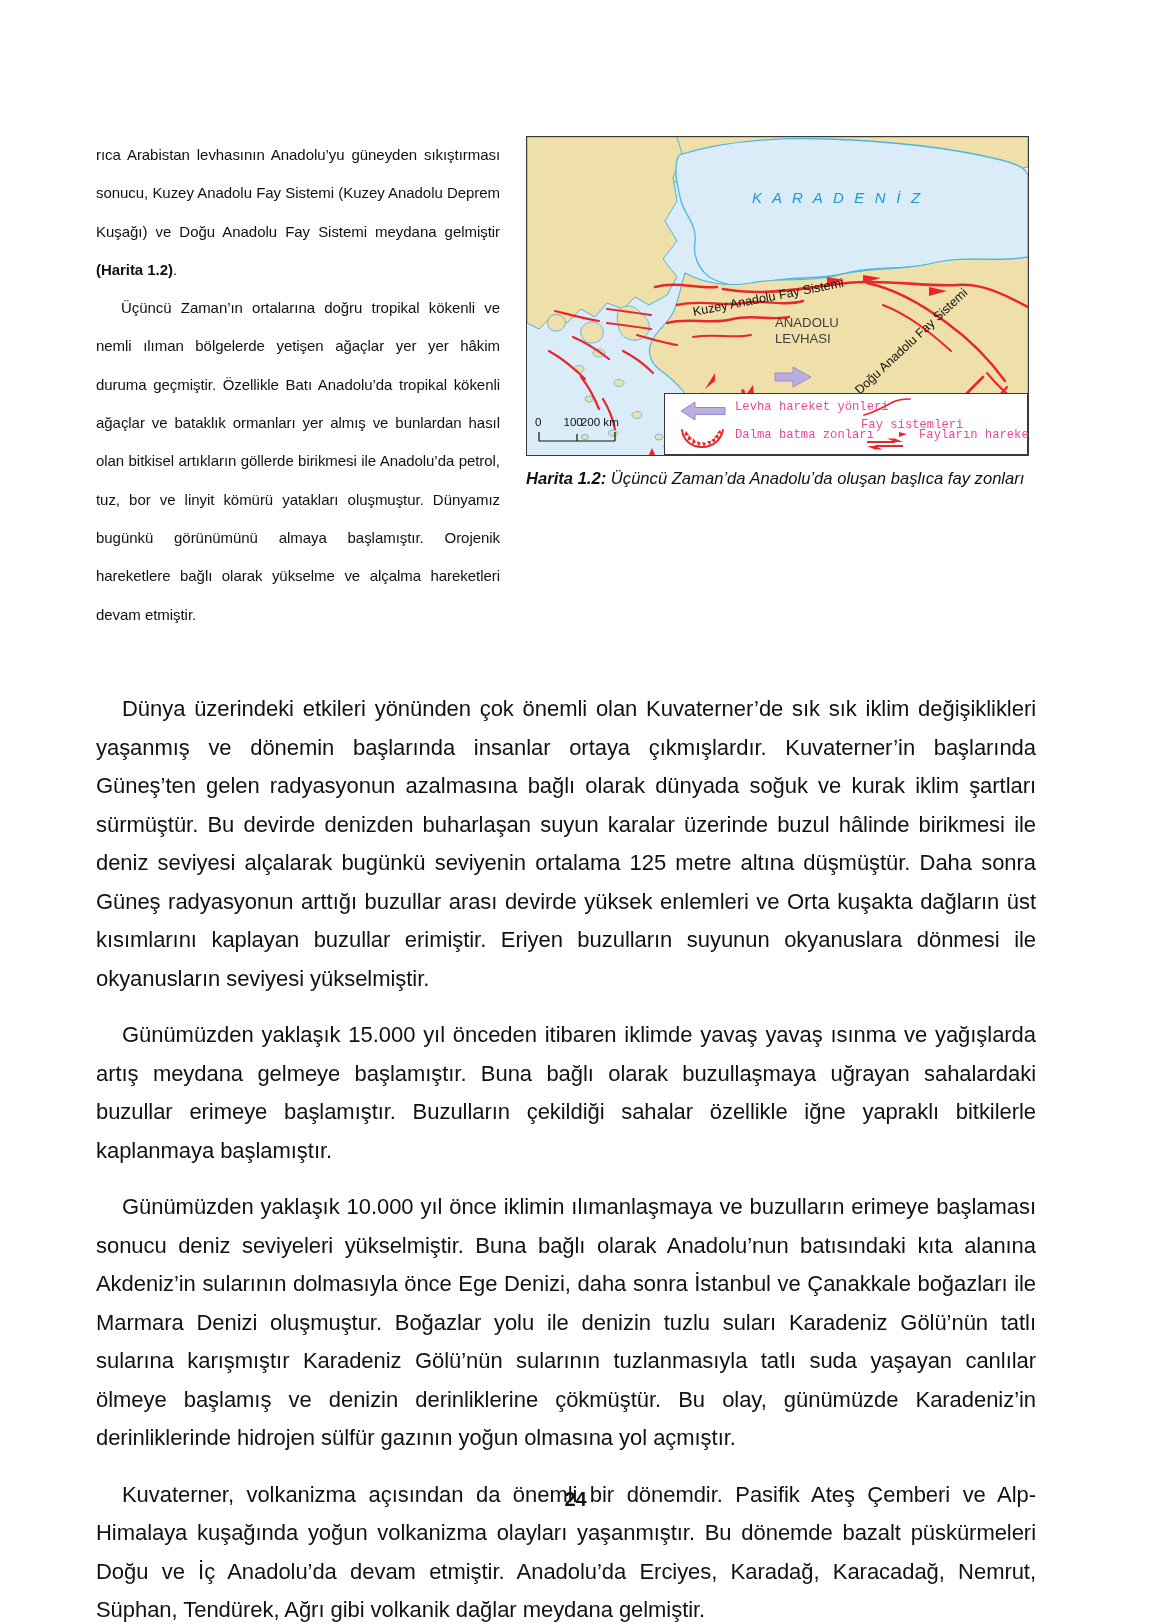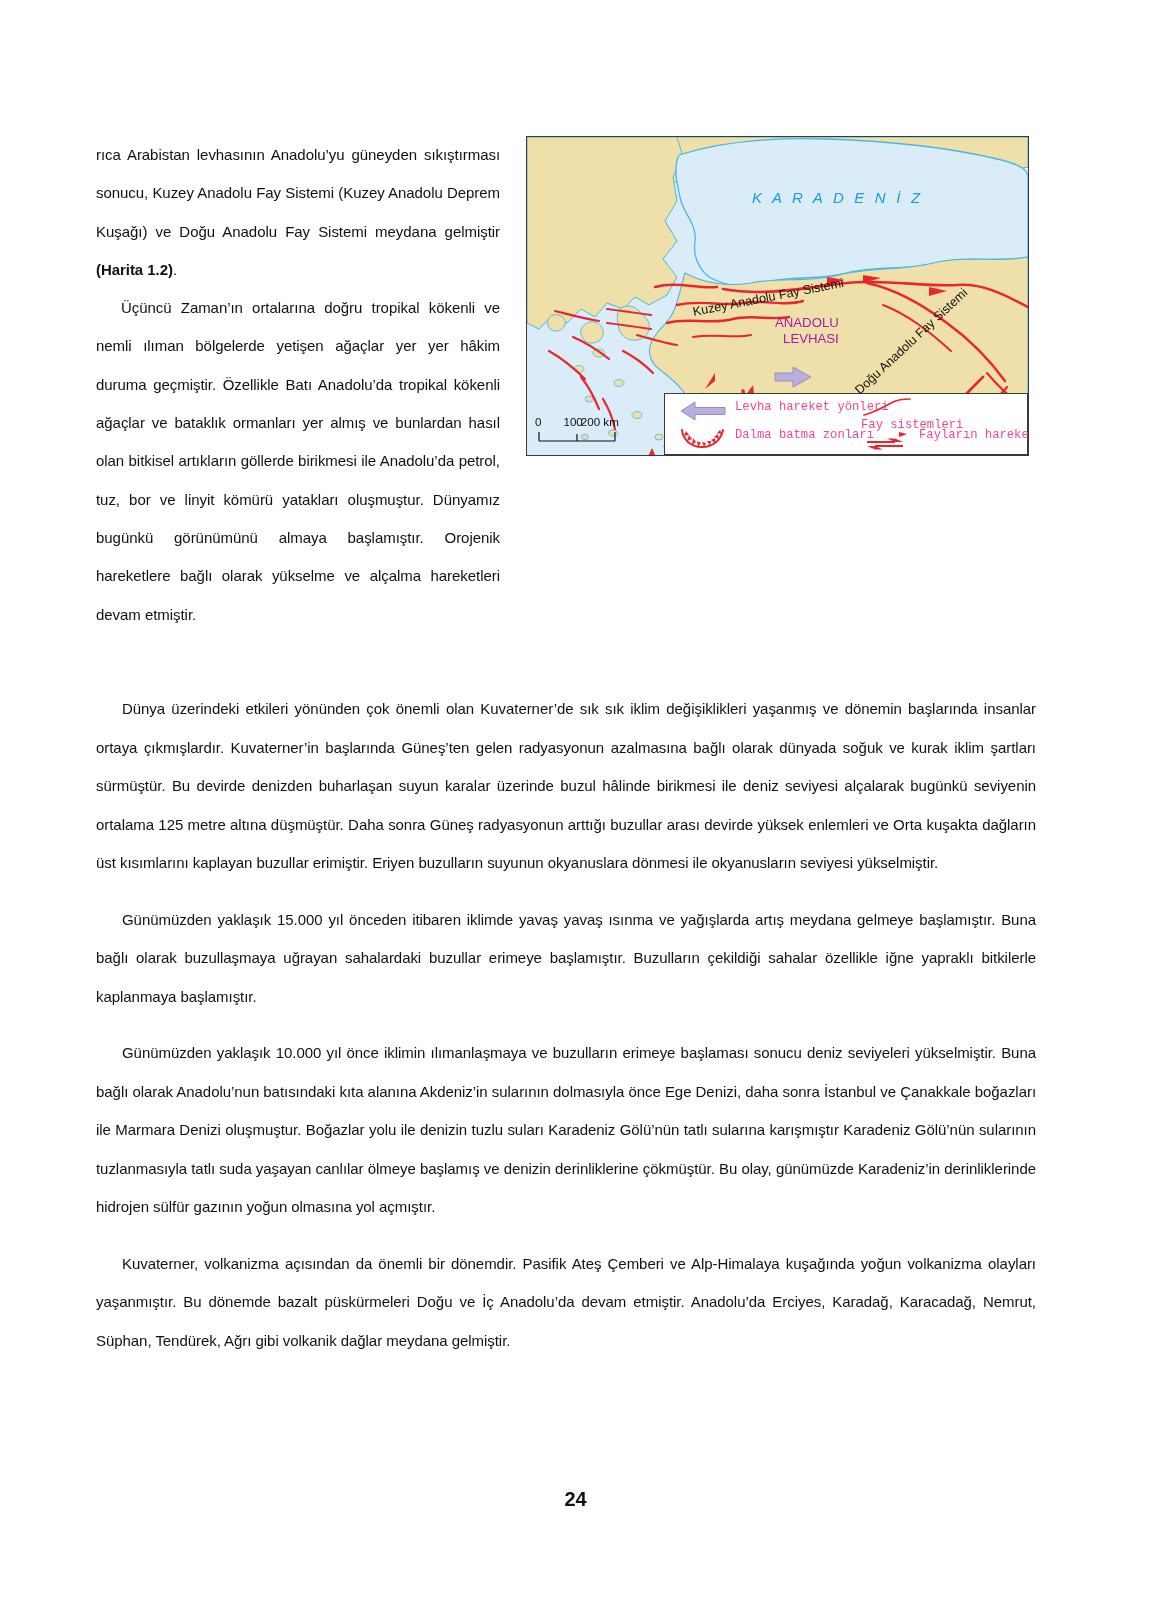--- a/index.html
+++ b/index.html
@@ -71,24 +71,24 @@
     pointer-events: none;
   }
   .sea-label {
     color: #1b9ad6;
     font-style: italic;
     font-size: 15px;
     letter-spacing: 3.2px;
     font-weight: normal;
   }
   .plate-label {
-    color: #a21caf;
+    color: #404040;
     font-size: 13.2px;
     line-height: 16px;
-    text-align: right;
+    text-align: left;
   }
   .fault-label {
     color: #111;
     font-size: 12.6px;
     font-weight: normal;
   }
   .subd-label {
     color: #111;
     font-size: 10.4px;
   }
@@ -149,21 +149,21 @@
 
   
   .body-text {
     position: absolute;
     left: 96px;
     top: 690px;
     width: 940px;
   }
   .body-text p {
     margin: 0 0 18px 0;
-    font-size: 15px;
+    font-size: 22px;
     line-height: 38.5px;
     text-align: justify;
     text-justify: inter-word;
     text-indent: 26px;
     letter-spacing: -0.05px;
   }
 
   .page-number {
     position: absolute;
     left: 0;
@@ -394,20 +394,23 @@
               <path d="M14,18 L42,18" stroke="#e8262e" stroke-width="2" fill="none"></path>
               <polygon points="14,18 22,21.5 14,21.5 6,18" fill="#e8262e"></polygon>
               <polygon points="38,9 46,6 38,4" fill="#e8262e"></polygon>
             </svg>
             <span>Fayların hareket yönleri</span>
           </div>
 
         </div>
       </div>
 
+      <div class="caption">
+        <b>Harita 1.2:</b><span> Üçüncü Zaman’da Anadolu’da oluşan başlıca fay zonları</span>
+      </div>
     </div>
   </div>
 
   <div class="body-text">
     <p>Dünya üzerindeki etkileri yönünden çok önemli olan Kuvaterner’de sık sık iklim değişiklikleri yaşanmış ve dönemin başlarında insanlar ortaya çıkmışlardır. Kuvaterner’in başlarında Güneş’ten gelen radyasyonun azalmasına bağlı olarak dünyada soğuk ve kurak iklim şartları sürmüştür. Bu devirde denizden buharlaşan suyun karalar üzerinde buzul hâlinde birikmesi ile deniz seviyesi alçalarak bugünkü seviyenin ortalama 125 metre altına düşmüştür. Daha sonra Güneş radyasyonun arttığı buzullar arası devirde yüksek enlemleri ve Orta kuşakta dağların üst kısımlarını kaplayan buzullar erimiştir. Eriyen buzulların suyunun okyanuslara dönmesi ile okyanusların seviyesi yükselmiştir.</p>
     <p>Günümüzden yaklaşık 15.000 yıl önceden itibaren iklimde yavaş yavaş ısınma ve yağışlarda artış meydana gelmeye başlamıştır. Buna bağlı olarak buzullaşmaya uğrayan sahalardaki buzullar erimeye başlamıştır. Buzulların çekildiği sahalar özellikle iğne yapraklı bitkilerle kaplanmaya başlamıştır.</p>
     <p>Günümüzden yaklaşık 10.000 yıl önce iklimin ılımanlaşmaya ve buzulların erimeye başlaması sonucu deniz seviyeleri yükselmiştir. Buna bağlı olarak Anadolu’nun batısındaki kıta alanına Akdeniz’in sularının dolmasıyla önce Ege Denizi, daha sonra  İstanbul ve Çanakkale boğazları ile Marmara Denizi oluşmuştur. Boğazlar yolu ile denizin tuzlu suları Karadeniz Gölü’nün tatlı sularına karışmıştır Karadeniz Gölü’nün sularının tuzlanmasıyla tatlı suda yaşayan canlılar ölmeye başlamış ve denizin derinliklerine çökmüştür. Bu olay, günümüzde Karadeniz’in derinliklerinde hidrojen sülfür gazının yoğun olmasına yol açmıştır.</p>
     <p>Kuvaterner, volkanizma açısından da önemli bir dönemdir. Pasifik Ateş Çemberi ve Alp-Himalaya kuşağında yoğun volkanizma olayları yaşanmıştır. Bu dönemde bazalt püskürmeleri Doğu ve İç Anadolu’da devam etmiştir. Anadolu’da Erciyes, Karadağ, Karacadağ, Nemrut, Süphan, Tendürek, Ağrı gibi volkanik dağlar meydana gelmiştir.</p>
   </div>
 

